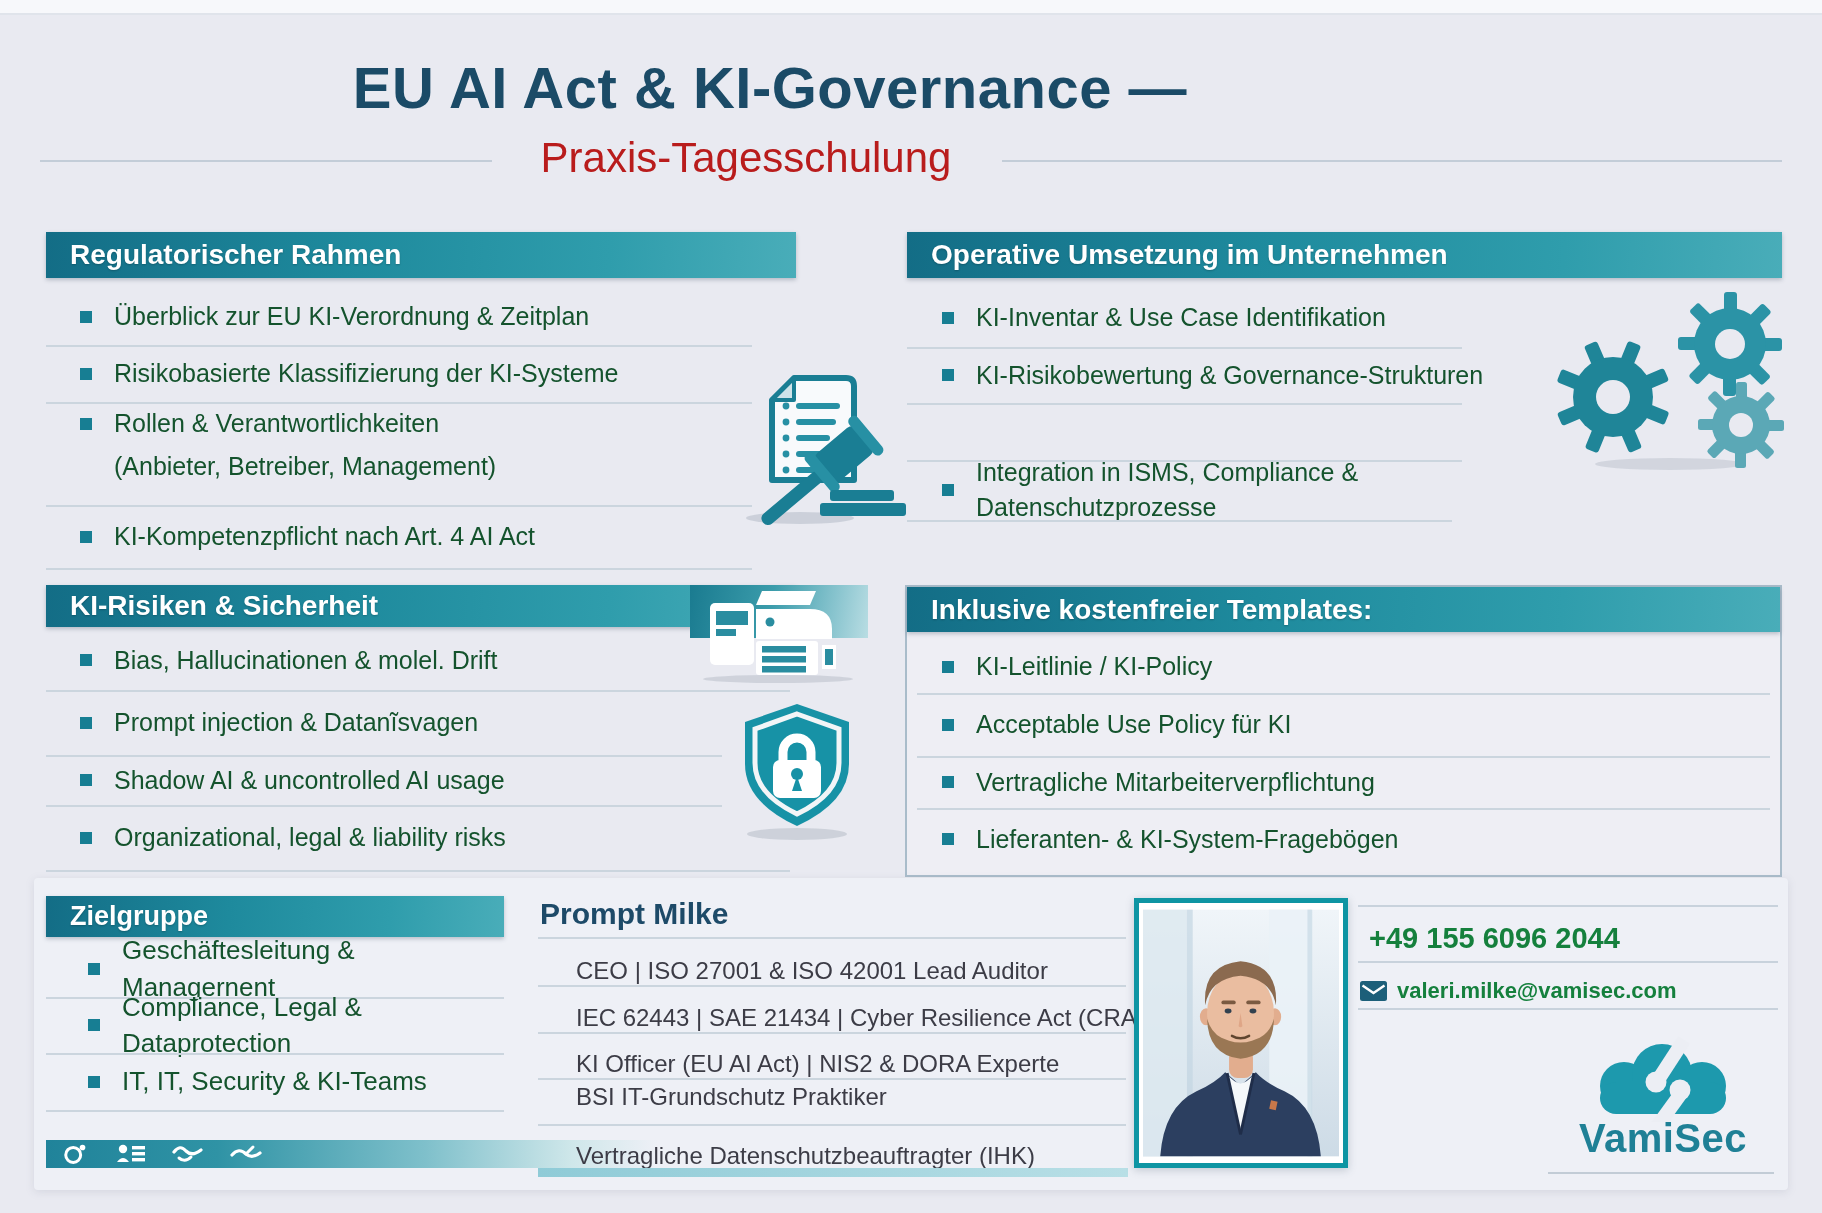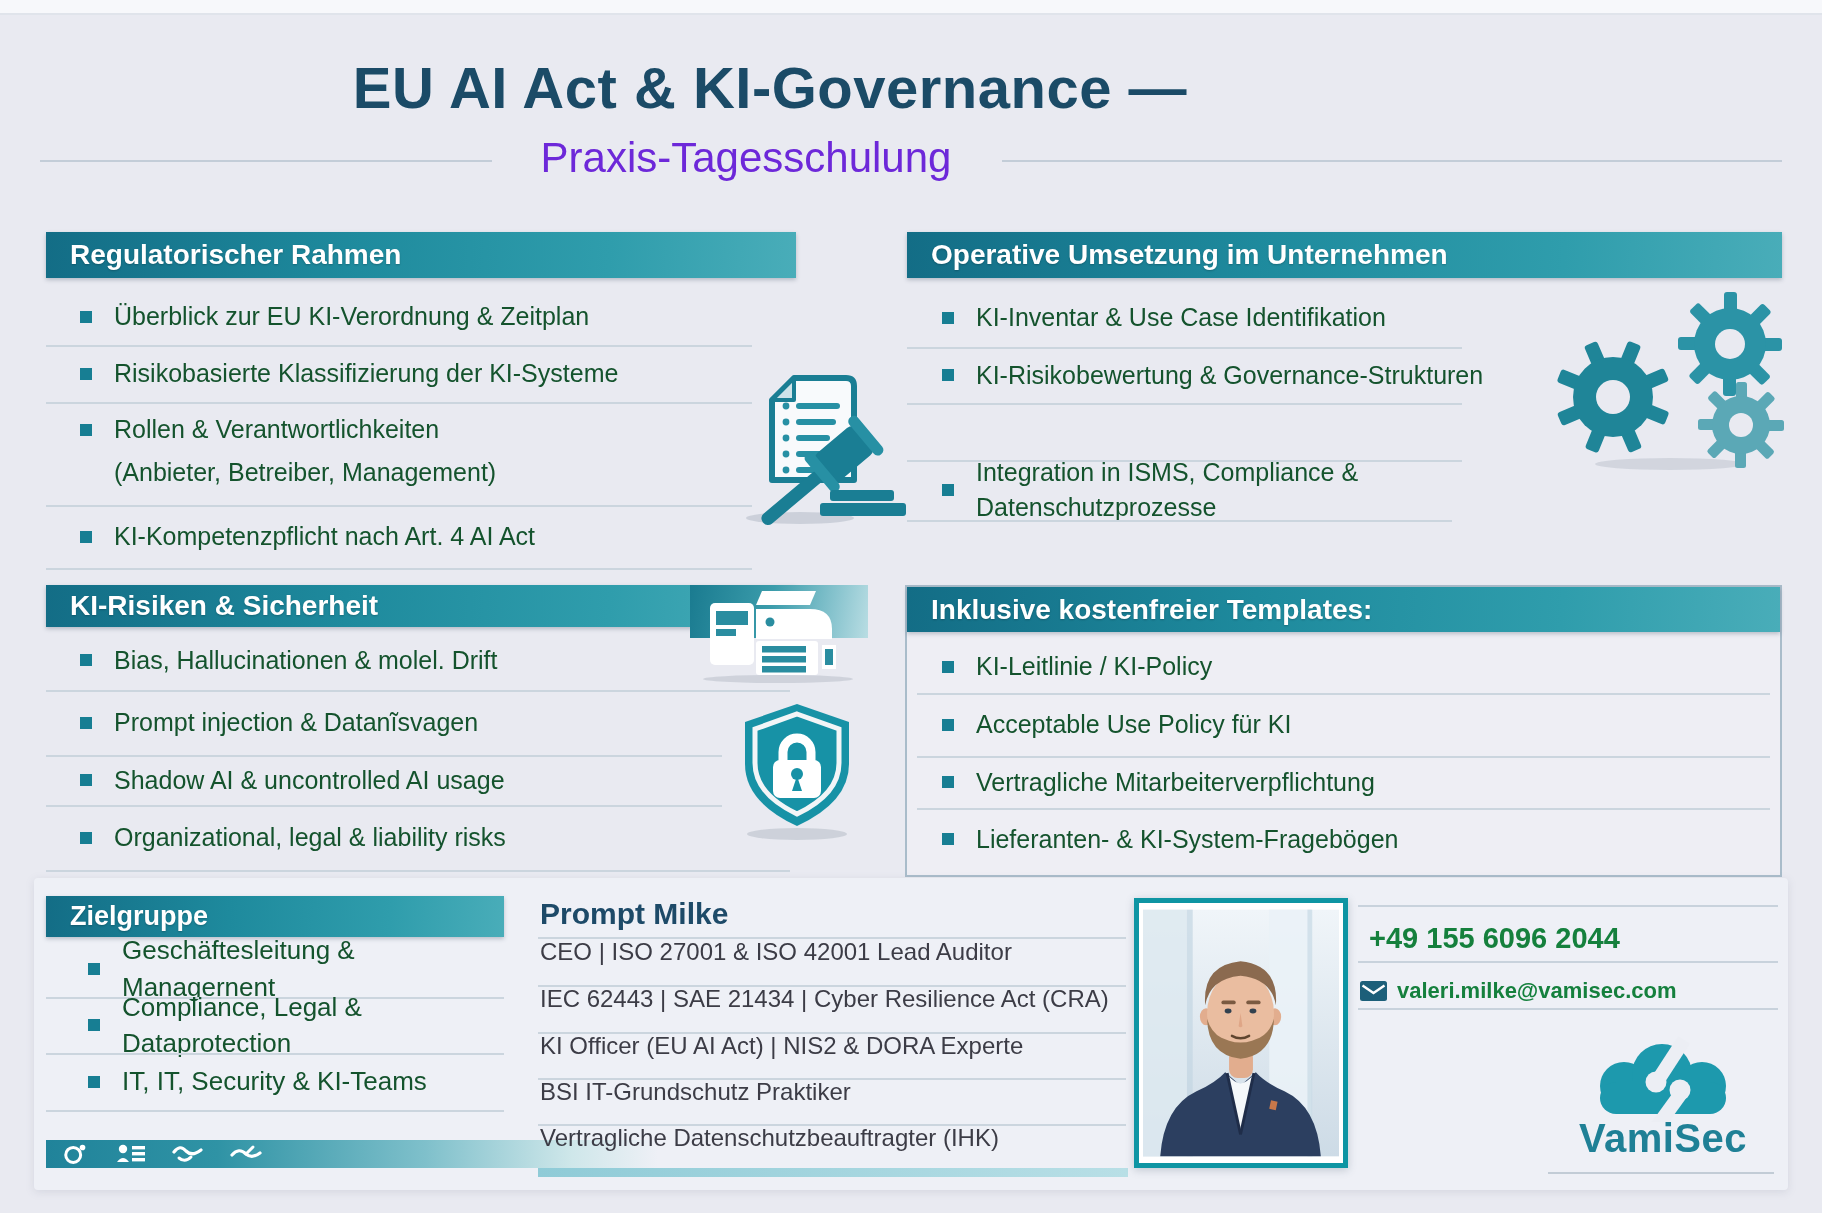--- a/index.html
+++ b/index.html
@@ -13,55 +13,55 @@
        display:flex;align-items:center;box-shadow:0 2px 4px rgba(50,70,90,.28);
        text-shadow:0 1px 2px rgba(0,0,0,.22);}
   .row{position:absolute;display:flex;align-items:center;}
   .row .sq{width:12px;height:12px;background:#177e93;margin-right:22px;flex:none;}
   .row .txt{font-size:25px;color:#14532d;line-height:1.4;white-space:pre-line;}
   .row.big .txt{font-size:26px;}
   .row.multi{align-items:flex-start;}
   .row.multi .sq{margin-top:16px;}
   .row.multi .txt{line-height:1.72;}
   .tplbox{position:absolute;border:2px solid #a9bcca;background:rgba(255,255,255,.22);box-sizing:border-box;}
-  .cred{position:absolute;display:flex;align-items:flex-start;font-size:24px;color:#3c3c46;}
+  .cred{position:absolute;display:flex;align-items:flex-end;font-size:24px;color:#3c3c46;margin-left:36px;}
   .photo{position:absolute;border:5px solid #0e95a3;background:#fff;padding:4px;box-sizing:border-box;
          box-shadow:0 2px 8px rgba(60,80,100,.25);}
   .strip{position:absolute;display:flex;align-items:center;gap:26px;padding-left:16px;box-sizing:border-box;
          background:linear-gradient(90deg,#20839a 0%,#2f93a5 28%,#7fc0cb 62%,#cfe7ea 86%,rgba(233,234,241,0) 100%);}
   .brandname{position:absolute;text-align:center;font-weight:bold;font-size:40px;color:#1f8096;letter-spacing:.5px;}
   .contactline{font-weight:bold;color:#15803d;}
 </style>
 </head>
 <body>
 
 <div id="canvas">
 
   <div class="abs" style="left:0;top:0;width:1822px;height:13px;background:#f7f8fb"></div>
   <div class="hline" style="left:0;top:13px;width:1822px;background:#e0e4eb"></div>
 
   <div class="vtitle" style="left:0;top:54px;width:1540px;font-size:58px;letter-spacing:.5px">EU AI Act &amp; KI-Governance —</div>
-  <div class="vtitle" style="left:0;top:134px;width:1492px;font-size:42px;font-weight:normal;color:#6d28d9">Praxis-Tagesschulung</div>
+  <div class="vtitle" style="left:0;top:134px;width:1492px;font-size:42px;font-weight:normal;color:#b91c1c">Praxis-Tagesschulung</div>
   <div class="hline" style="left:40px;top:160px;width:452px;background:#c3cdd8"></div>
   <div class="hline" style="left:1002px;top:160px;width:780px;background:#c3cdd8"></div>
 
   <div class="bar" style="left:46px;top:232px;width:750px;height:46px">
     <span>Regulatorischer Rahmen</span>
   </div>
   <div class="row" style="left:80px;top:288px;width:640px;height:57px">
     <span class="sq"></span>
     <span class="txt">Überblick zur EU KI-Verordnung &amp; Zeitplan</span>
   </div>
   <div class="hline" style="left:46px;top:345px;width:706px"></div>
   <div class="row" style="left:80px;top:345px;width:640px;height:57px">
     <span class="sq"></span>
     <span class="txt">Risikobasierte Klassifizierung der KI-Systeme</span>
   </div>
   <div class="hline" style="left:46px;top:402px;width:706px"></div>
-  <div class="row multi" style="left:80px;top:402px;width:640px;height:103px;padding-top:6px;box-sizing:border-box">
+  <div class="row multi" style="left:80px;top:402px;width:640px;height:103px;box-sizing:border-box">
     <span class="sq"></span>
     <span class="txt">Rollen &amp; Verantwortlichkeiten
 (Anbieter, Betreiber, Management)</span>
   </div>
   <div class="hline" style="left:46px;top:505px;width:706px"></div>
   <div class="row" style="left:80px;top:505px;width:640px;height:63px">
     <span class="sq"></span>
     <span class="txt">KI-Kompetenzpflicht nach Art. 4 AI Act</span>
   </div>
   <div class="hline" style="left:46px;top:568px;width:706px"></div>

